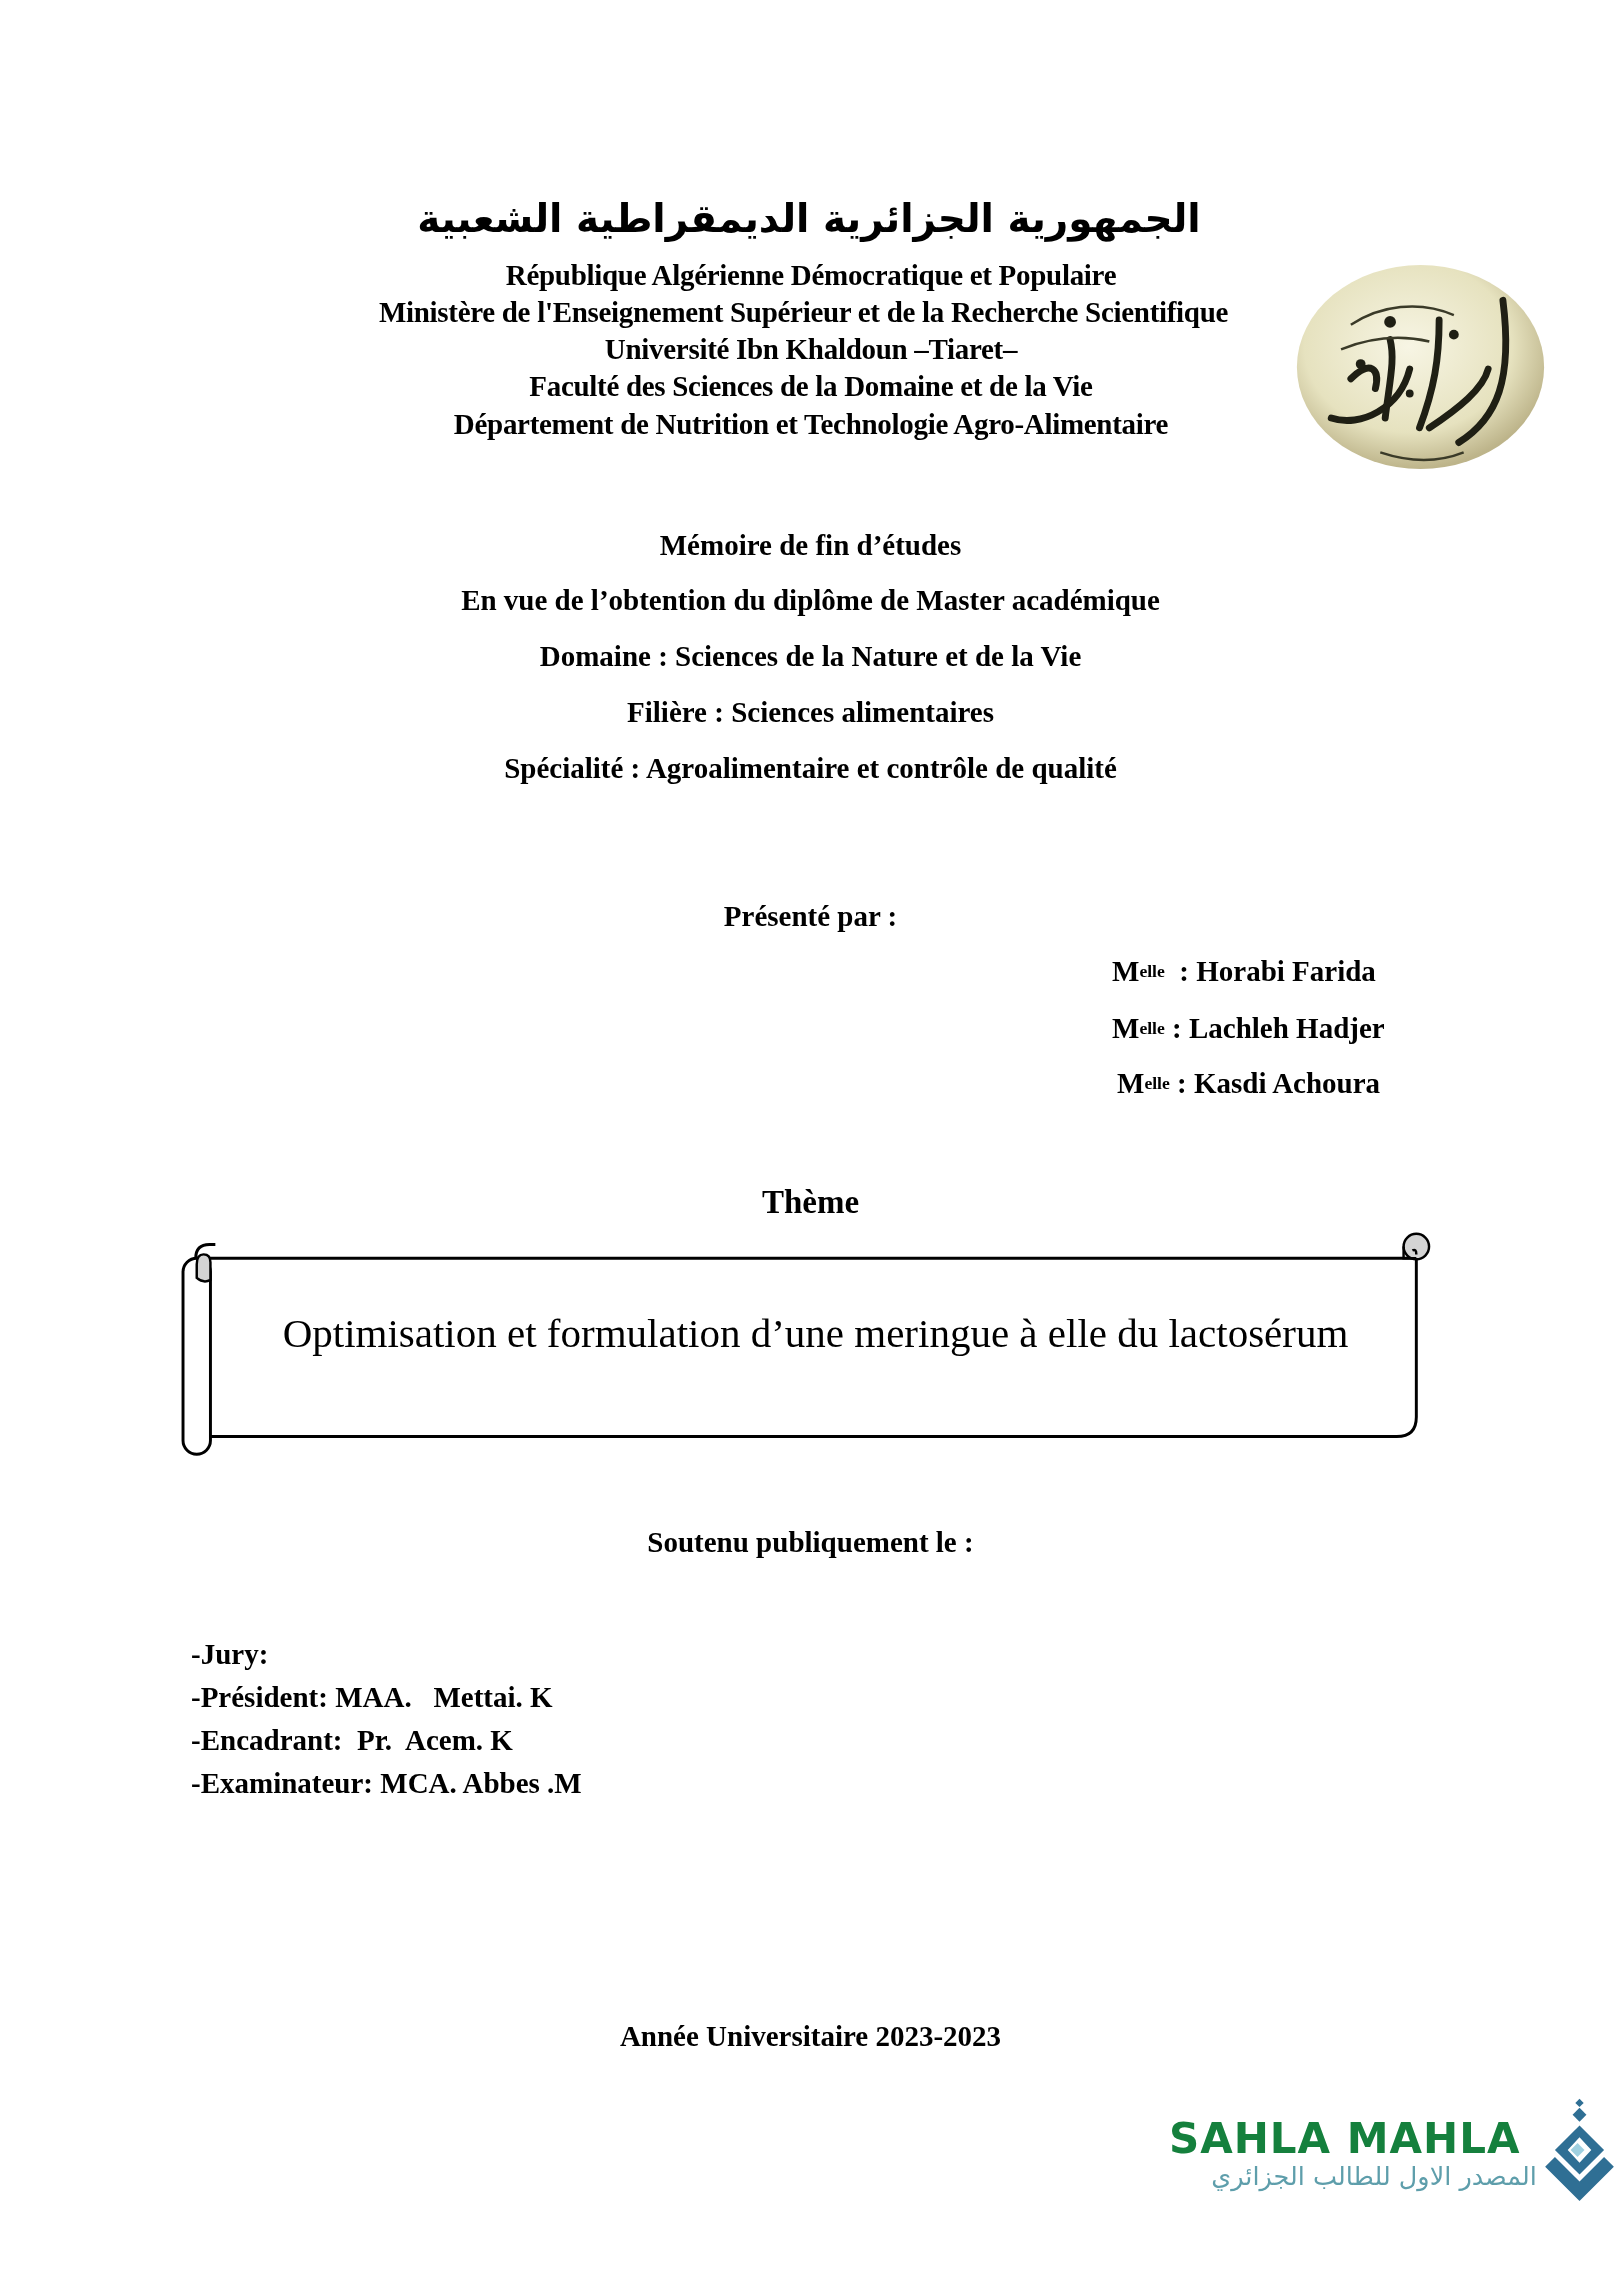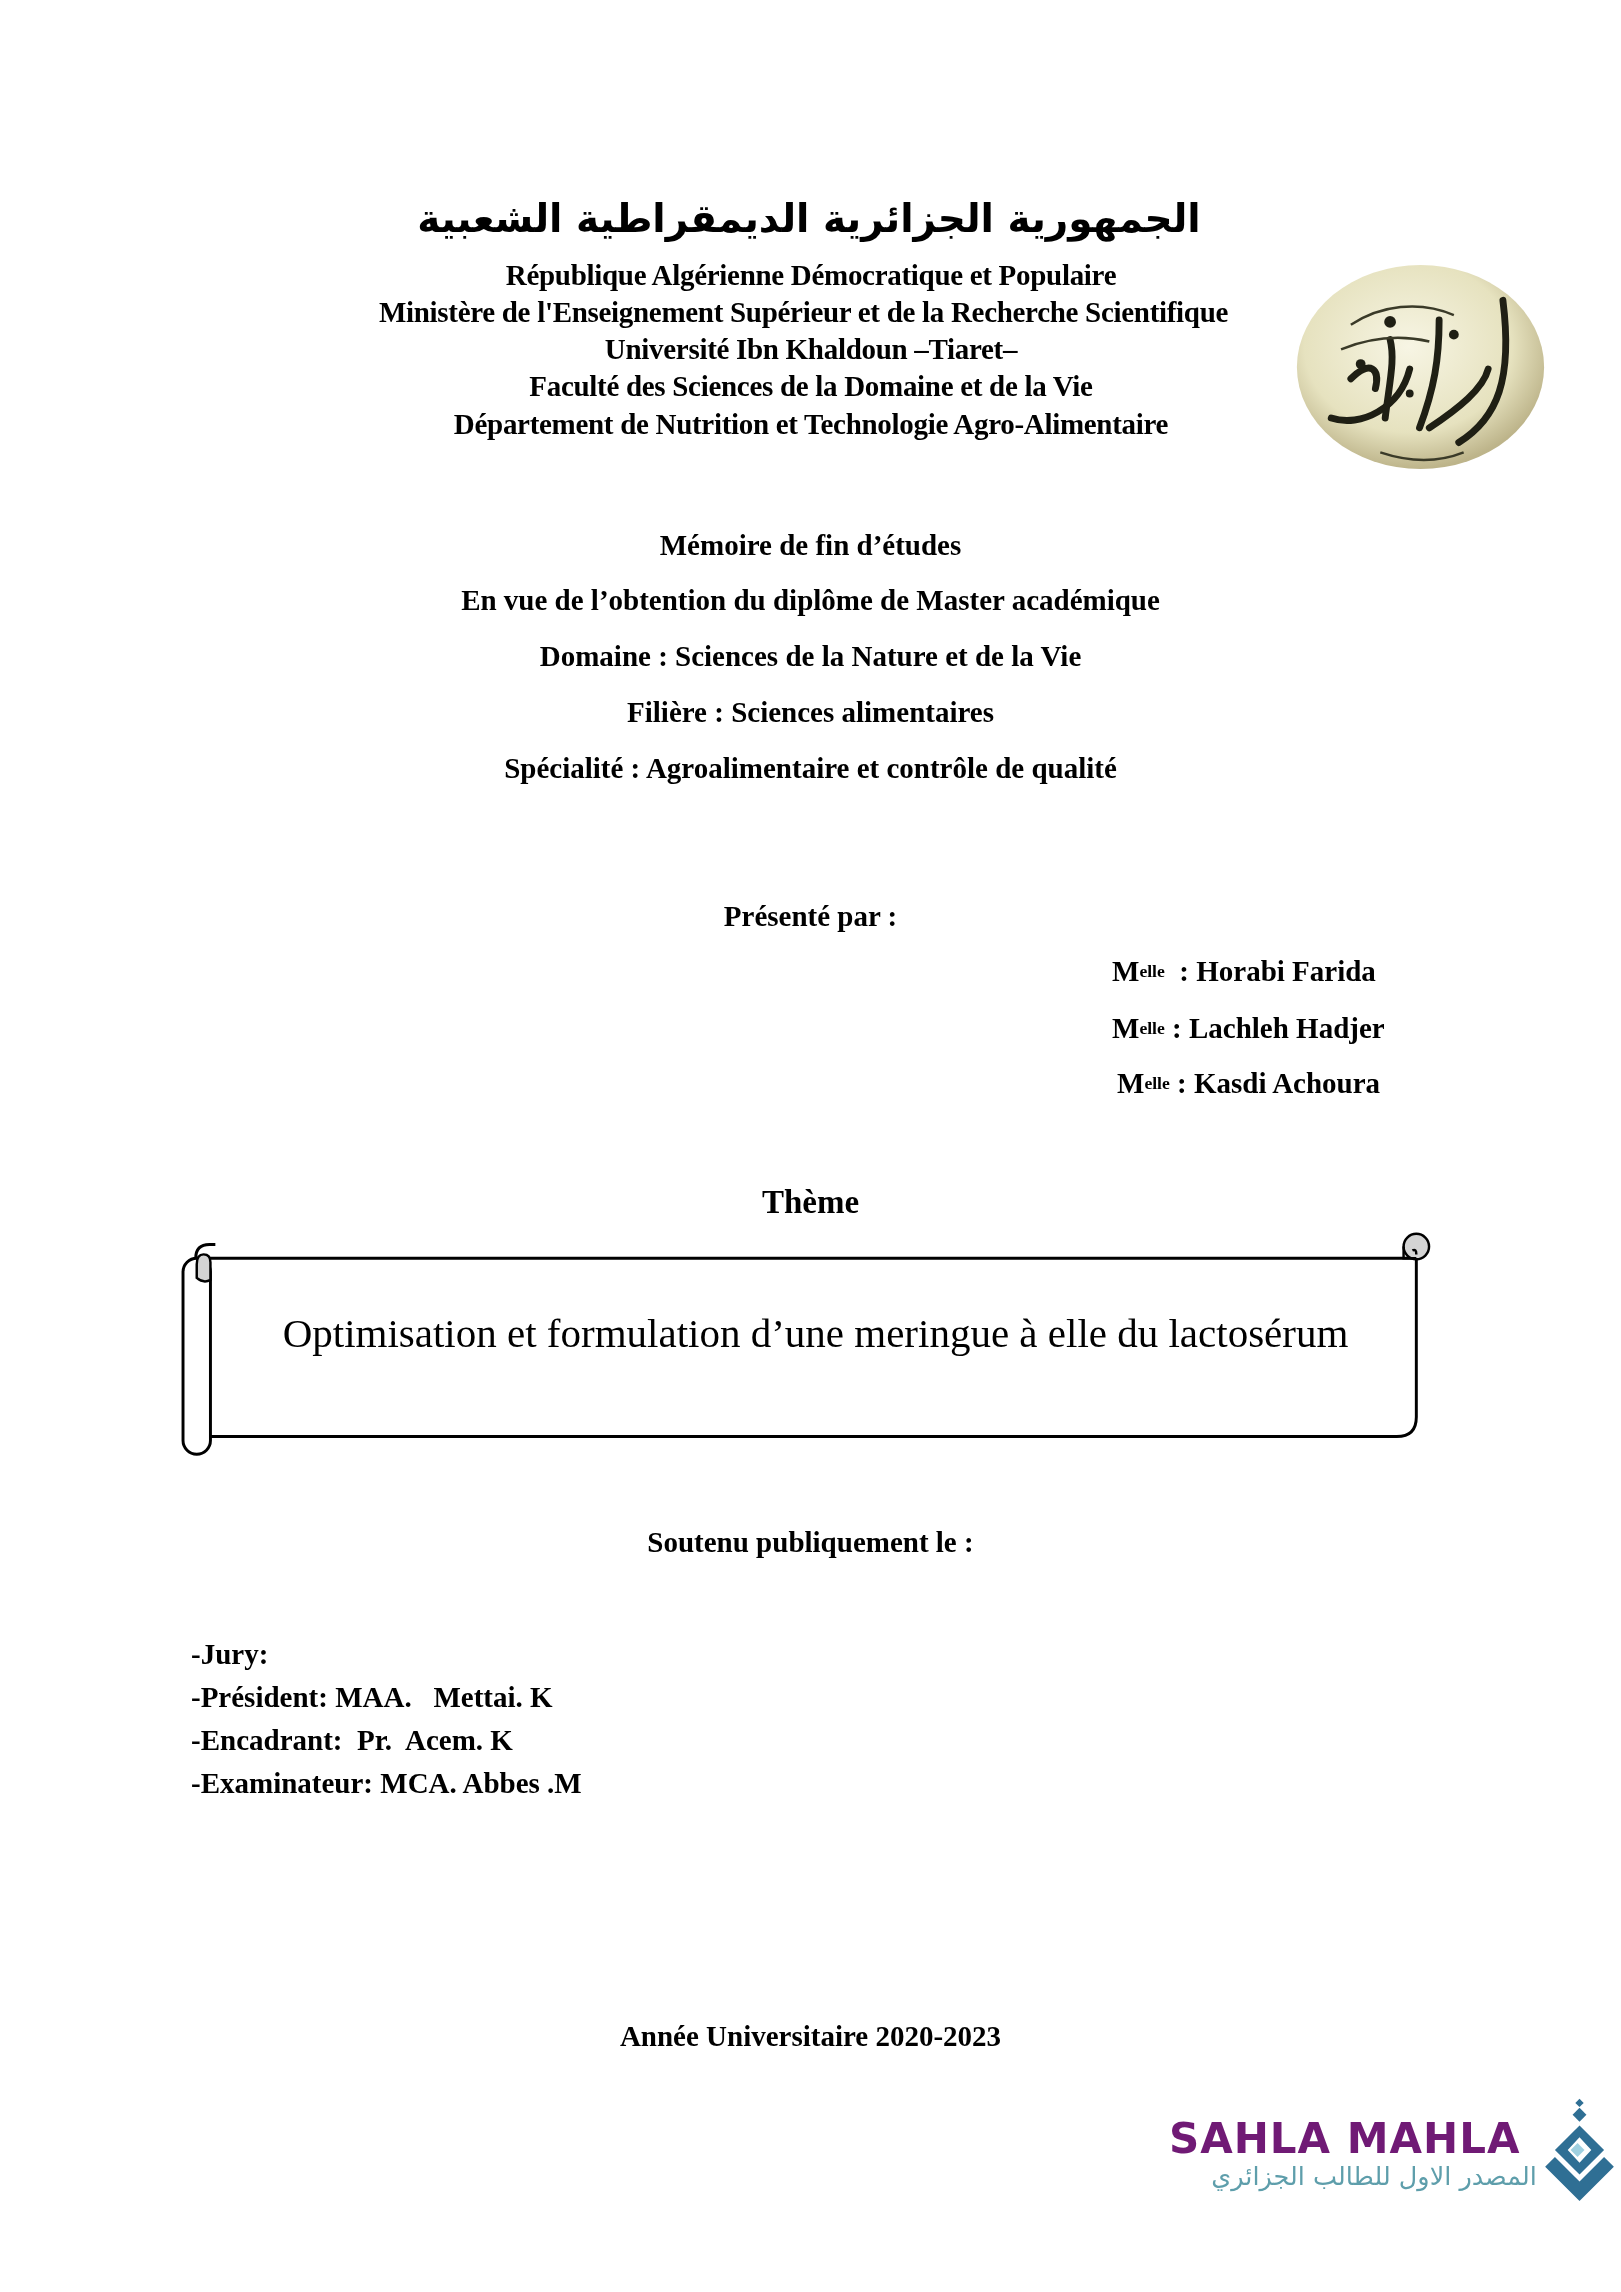--- a/index.html
+++ b/index.html
@@ -9,21 +9,21 @@
   .center-line { position: absolute; left: 0; width: 1621px; text-align: center; white-space: nowrap; }
   .bold { font-weight: bold; }
   .arabic { font-family: "DejaVu Sans", sans-serif; font-weight: bold; font-size: 39px; direction: rtl; }
   .hdr { font-size: 29px; font-weight: bold; letter-spacing: -0.3px; }
   .hdr-line { position: absolute; left: 321px; width: 980px; text-align: center; white-space: nowrap; }
   .mem { font-size: 29px; font-weight: bold; }
   .names { font-size: 29px; font-weight: bold; }
   .names sup { font-size: 17.6px; position: relative; top: -3.9px; vertical-align: baseline; }
   .jury { font-size: 29px; font-weight: bold; left: 191px; white-space: pre; }
   .theme-title { font-size: 41px; font-weight: normal; }
-  .sahla-text { font-family: "DejaVu Sans", sans-serif; font-weight: bold; color: #701a75; font-size: 42px; letter-spacing: 1px; }
+  .sahla-text { font-family: "DejaVu Sans", sans-serif; font-weight: bold; color: #15803d; font-size: 42px; letter-spacing: 1px; }
   .sahla-ar { font-family: "DejaVu Sans", sans-serif; color: #5e9eab; font-size: 25.5px; direction: rtl; }
 </style>
 </head>
 <body>
 
 <div>
   <div class="abs arabic" style="left:412px; width:794px; top:196px; text-align:center;">الجمهورية الجزائرية الديمقراطية الشعبية</div>
 
   <div class="hdr-line hdr" style="top:259px;">République Algérienne Démocratique et Populaire</div>
   <div class="hdr-line hdr" style="top:296px; left:274px; width:1059px;">Ministère de l'Enseignement Supérieur et de la Recherche Scientifique</div>
@@ -106,21 +106,21 @@
 
 <div class="center-line mem" style="top:1526px;">Soutenu publiquement le :</div>
 
 <div>
   <div class="abs jury" style="top:1638px;">-Jury:</div>
   <div class="abs jury" style="top:1681px;">-Président: MAA.   Mettai. K</div>
   <div class="abs jury" style="top:1724px;">-Encadrant:  Pr.  Acem. K</div>
   <div class="abs jury" style="top:1767px;">-Examinateur: MCA. Abbes .M</div>
 </div>
 
-<div class="center-line mem" style="top:2020px;">Année Universitaire 2020-2023</div>
+<div class="center-line mem" style="top:2020px;">Année Universitaire 2023-2023</div>
 
 <div class="abs" style="left:1166px; top:2098px; width:455px; height:108px;">
   <div class="abs sahla-text" style="left:2.9px; top:15.7px; white-space:nowrap;">SAHLA MAHLA</div>
   <div class="abs sahla-ar" style="left:7.8px; top:63px; width:363px; text-align:right; white-space:nowrap;">المصدر الاول للطالب الجزائري</div>
   <div class="abs" style="left:377px; top:0px; width:74px; height:108px;">
     <svg width="74" height="108" viewBox="0 0 75 110">
       <g fill="#2f6f94">
         <rect x="34" y="2" width="6" height="6" transform="rotate(45 37 5)"></rect>
         <rect x="32" y="12" width="10" height="10" transform="rotate(45 37 17)"></rect>
         <path d="M37 28 L62 53 L37 78 L12 53 Z M37 40 L25 53 L37 66 L49 53 Z"></path>

